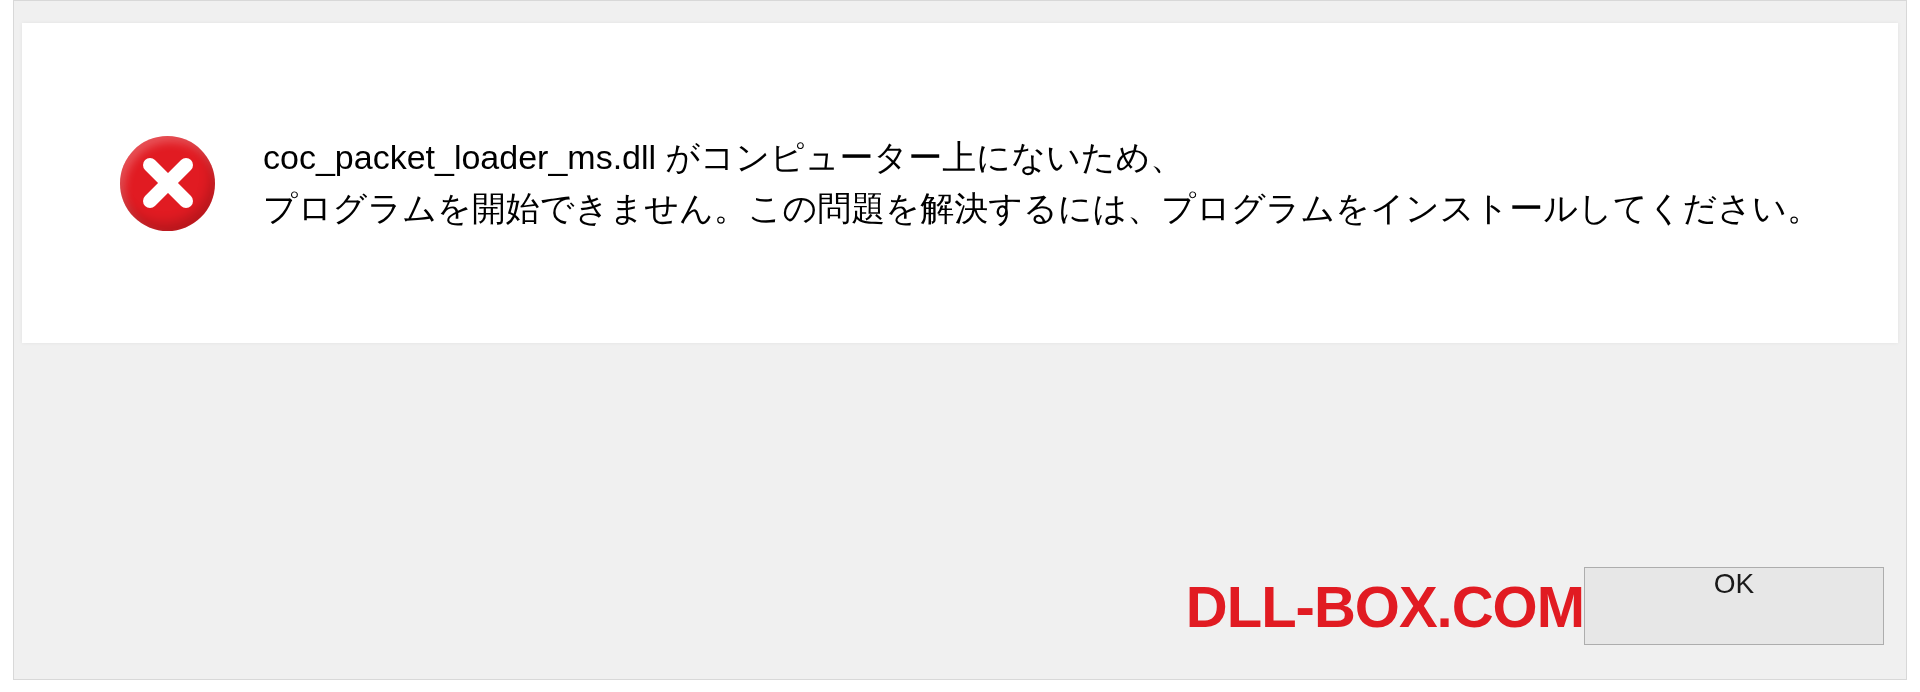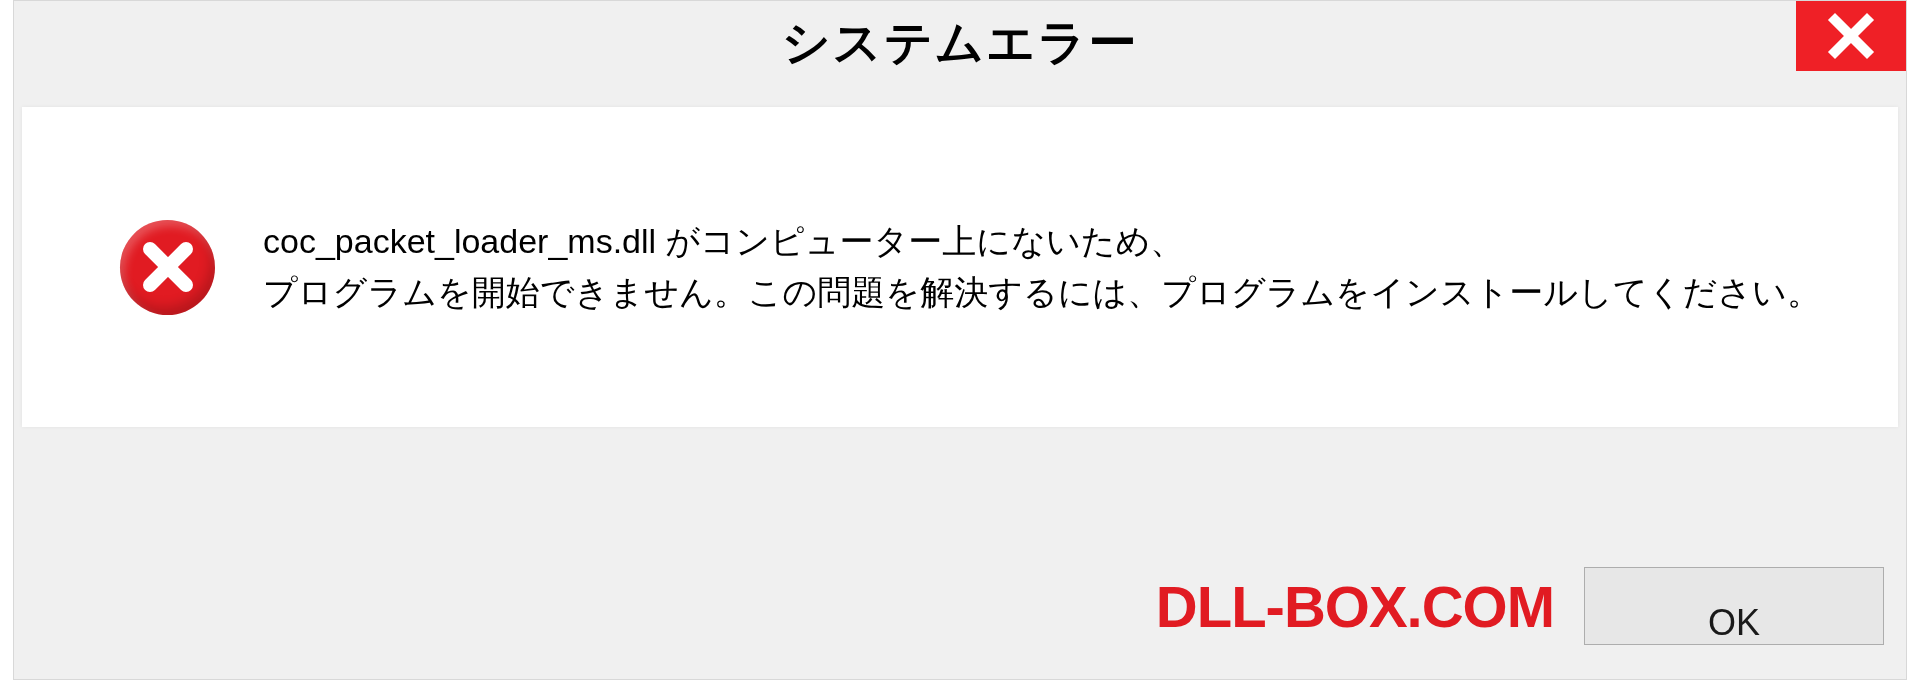--- a/index.html
+++ b/index.html
@@ -92,57 +92,47 @@
     }
     .footer {
       position: absolute;
       bottom: 34px;
       left: 0;
       right: 0;
       display: flex;
       align-items: center;
       justify-content: flex-end;
       padding-right: 22px;
-      gap: 30px;
     }
     .brand-text {
       font-size: 58px;
       font-weight: 800;
       color: #e11b22;
       font-family: Arial, Helvetica, sans-serif;
       letter-spacing: -1px;
     }
     .ok-button {
       width: 300px;
       height: 78px;
       background: #e7e7e7;
       border: 1px solid #adadad;
       display: flex;
-      align-items: flex-end;
+      align-items: flex-start;
       justify-content: center;
-      font-size: 36px;
+      font-size: 28px;
       color: #1a1a1a;
       cursor: pointer;
       font-family: "Meiryo", "Yu Gothic", sans-serif;
     }
   </style>
 </head>
 <body>
 
 <div class="dialog">
 
-  <div class="title-bar">
-    <div class="title-text">システムエラー</div>
-    <div class="close-button">
-      <svg width="48" height="48" viewBox="0 0 48 48">
-        <line class="close-x" x1="8" y1="8" x2="40" y2="40"></line>
-        <line class="close-x" x1="40" y1="8" x2="8" y2="40"></line>
-      </svg>
-    </div>
-  </div>
 
   <div class="content-area">
     <div class="error-icon">
       <svg width="60" height="60" viewBox="0 0 60 60">
         <line class="error-x" x1="12" y1="12" x2="48" y2="48"></line>
         <line class="error-x" x1="48" y1="12" x2="12" y2="48"></line>
       </svg>
     </div>
     <div class="message-text">coc_packet_loader_ms.dll がコンピューター上にないため、
 プログラムを開始できません。この問題を解決するには、プログラムをインストールしてください。</div>

